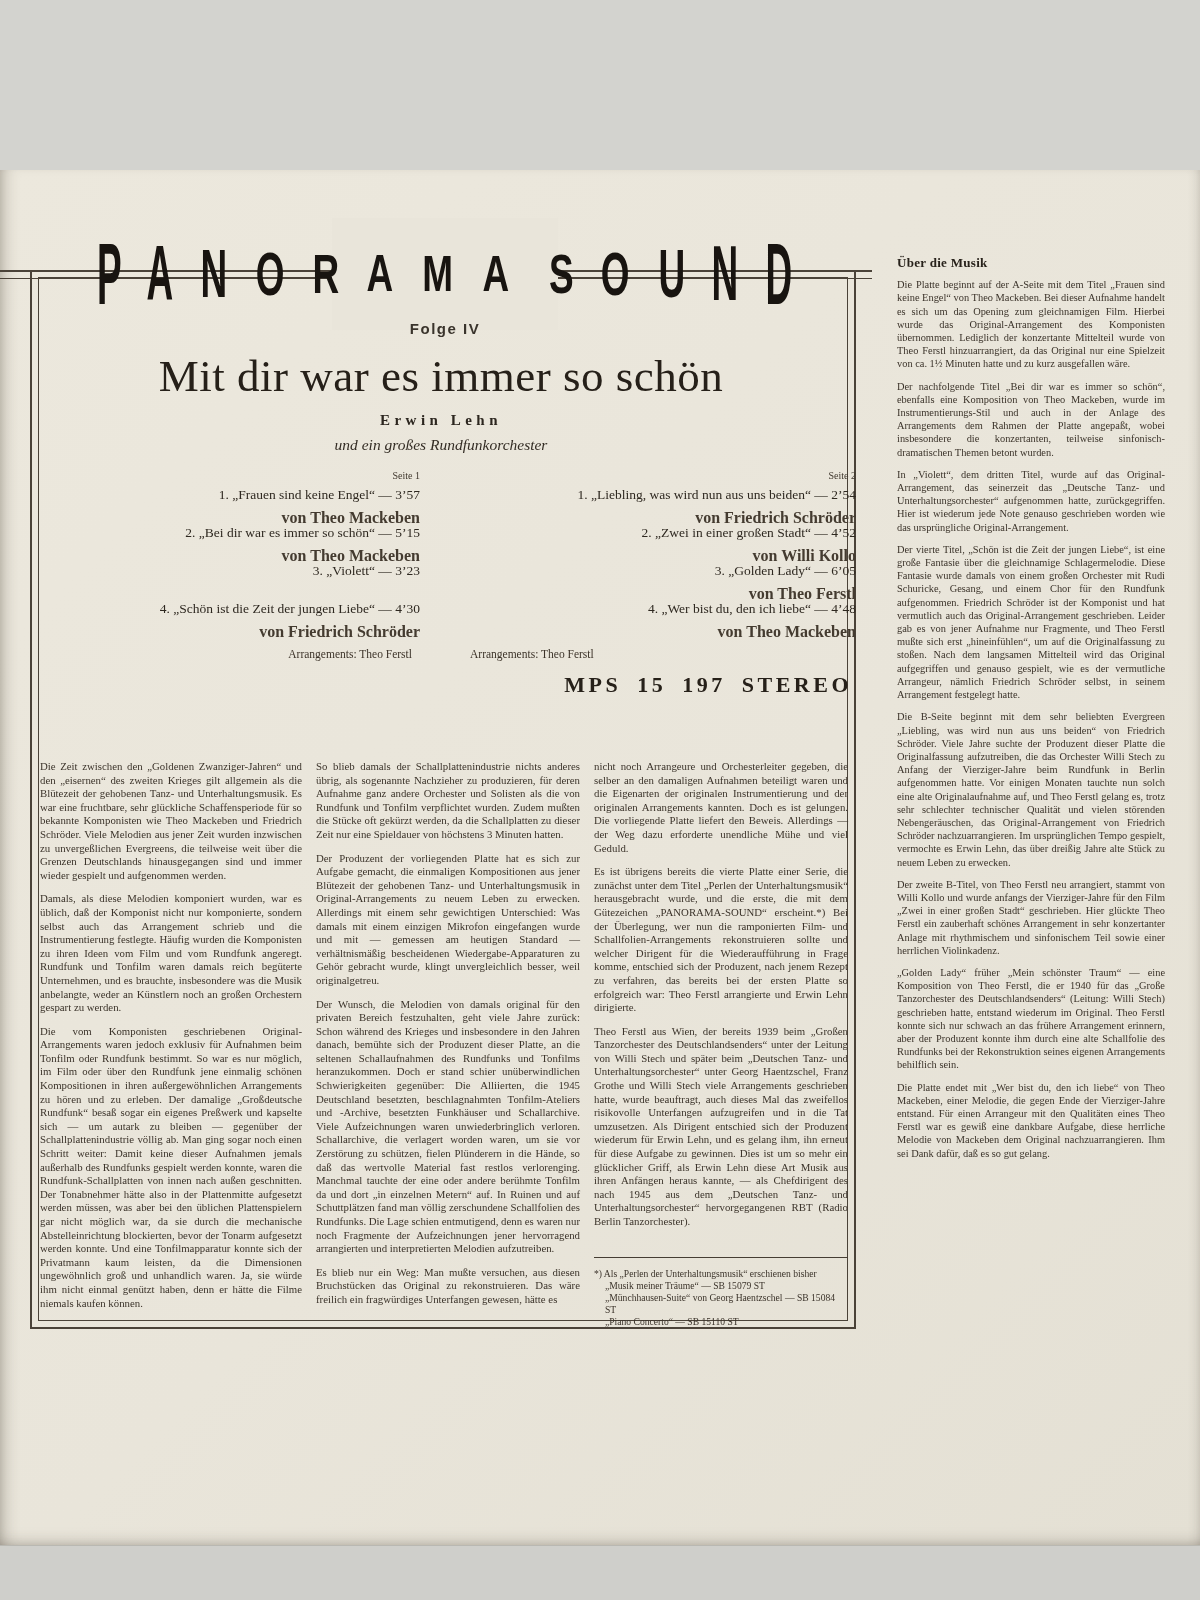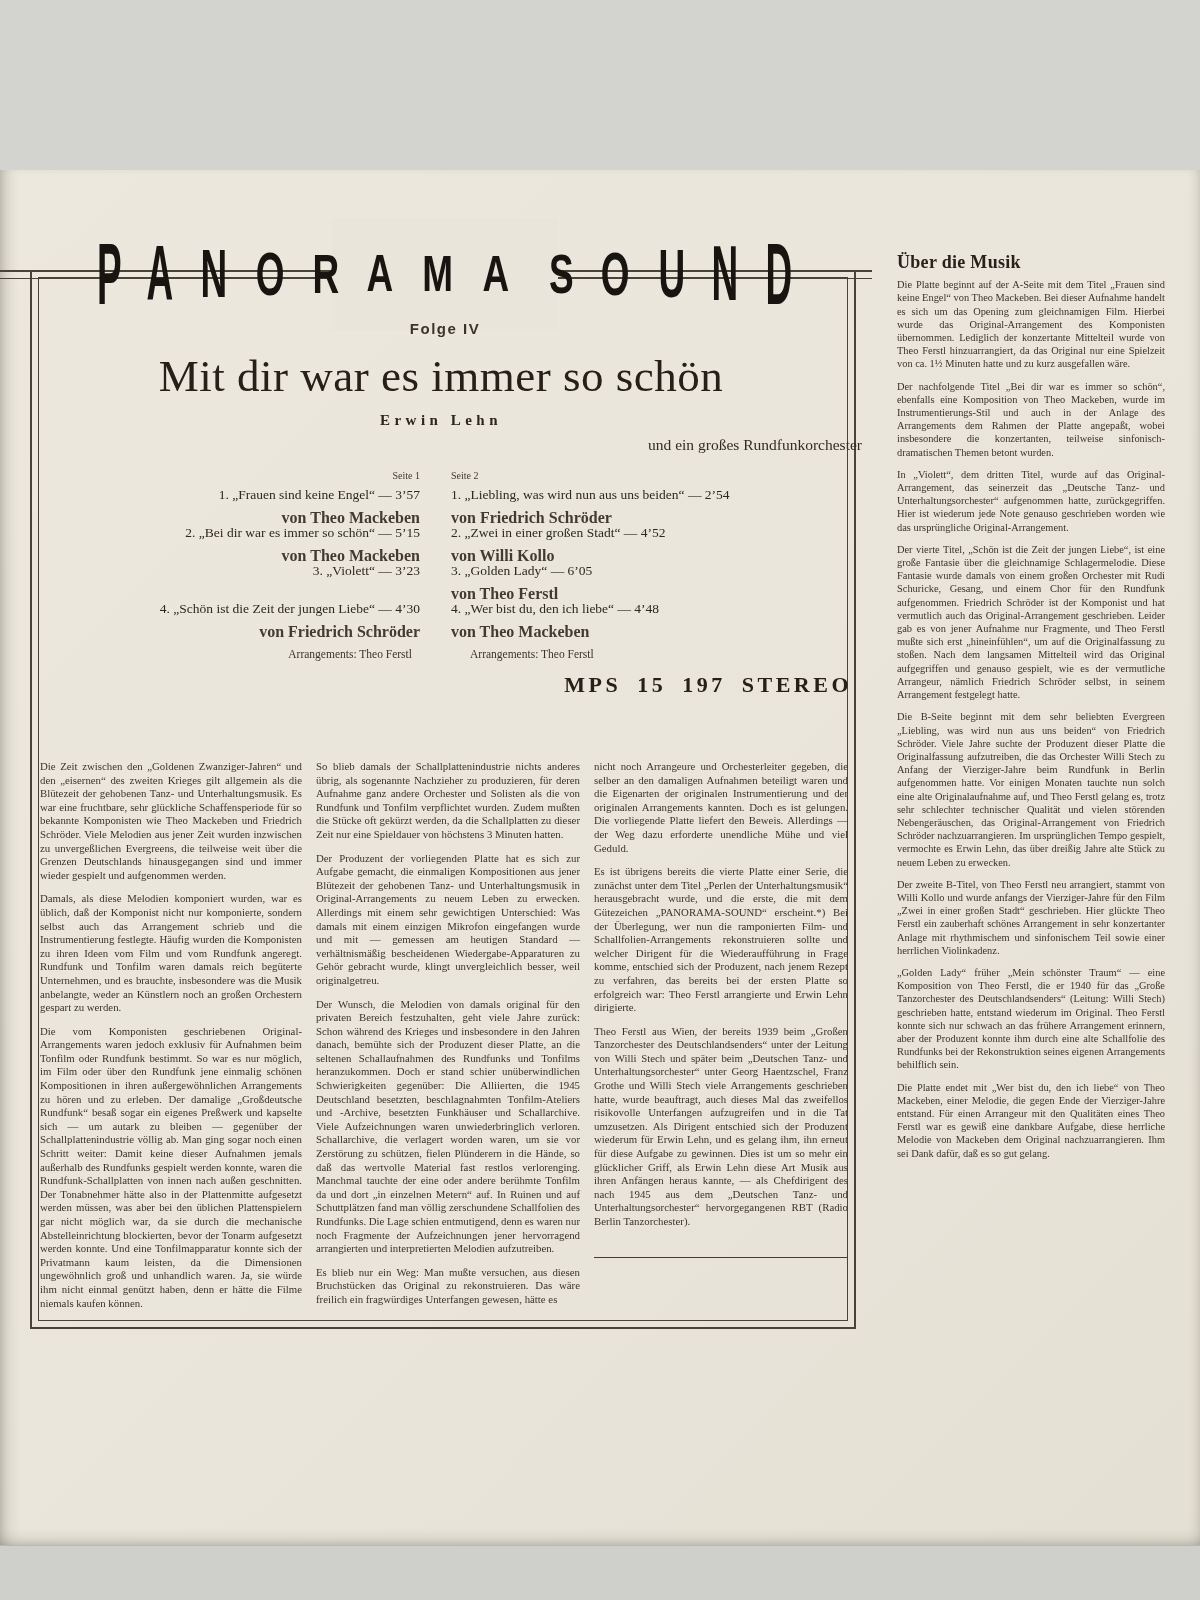--- a/index.html
+++ b/index.html
@@ -24,25 +24,25 @@
   .logo span{display:inline-block;white-space:pre;font-family:"Liberation Sans",sans-serif;
              font-weight:700;font-size:88px;line-height:1;color:#181410;margin:0 -5px;}
   .folge{position:absolute;left:332px;top:150px;width:226px;text-align:center;
          font-family:"Liberation Sans",sans-serif;font-weight:700;font-size:15px;
          letter-spacing:1.5px;color:#3a342c;}
   
   .album-title{position:absolute;left:30px;top:180px;width:822px;text-align:center;
                font-size:45px;color:#262019;letter-spacing:.5px;}
   .artist{position:absolute;left:30px;top:242px;width:822px;text-align:center;
           font-size:15px;font-weight:700;letter-spacing:4.5px;color:#2c261f;}
-  .artist-sub{position:absolute;left:40px;top:266px;width:822px;text-align:right;
-              font-size:15.5px;color:#332c24;}
+  .artist-sub{position:absolute;left:30px;top:266px;width:822px;text-align:center;
+              font-size:15.5px;color:#332c24;font-style:italic;}
   
   .side1{position:absolute;left:60px;top:300px;width:360px;text-align:right;}
-  .side2{position:absolute;left:451px;top:300px;width:392px;text-align:left;}
+  .side2{position:absolute;left:464px;top:300px;width:392px;text-align:right;}
   .side-header{font-size:10px;color:#40382e;margin-bottom:6px;}
   .track{height:38px;}
   .track-title{font-size:13.5px;color:#2e2820;}
   .track-credit{font-size:16px;color:#443b30;margin-top:6px;font-weight:bold;}
   
   .arr-row{position:absolute;left:30px;top:478px;width:822px;display:flex;
            justify-content:center;gap:58px;font-size:11.5px;color:#3c3329;}
   .catalog{position:absolute;left:30px;top:502px;width:822px;text-align:right;
            font-size:22px;font-weight:700;letter-spacing:3.5px;word-spacing:7px;color:#262019;}
   
@@ -51,21 +51,21 @@
   .col1{left:40px;width:262px;}
   .col2{left:316px;width:264px;}
   .col3{left:594px;width:254px;}
   .footnote-rule{border:none;border-top:1.5px solid #453d33;margin:28px 0 10px 0;}
   .footnote{font-size:9.6px;line-height:12.2px;text-align:left;color:#3b332a;}
   .footnote div{margin:0;}
   .footnote div.ind{padding-left:11px;}
   
   .sidebar{position:absolute;left:897px;top:86px;width:268px;font-size:10.4px;
            line-height:13.2px;text-align:justify;color:#3b332a;}
-  .sidebar h3{font-size:18px;margin:0 0 9px 0;color:#28221b;letter-spacing:.3px;}
+  .sidebar h3{font-size:13px;margin:0 0 9px 0;color:#28221b;letter-spacing:.3px;}
   .sidebar p{margin:0 0 9px 0;}
 </style>
 </head>
 <body>
 
 <div class="page">
   <div class="band top"></div>
 
   <div class="cover">
     <div class="top-rule"></div>
@@ -154,20 +154,26 @@
       <p>Der Produzent der vorliegenden Platte hat es sich zur Aufgabe gemacht, die einmaligen Kompositionen aus jener Blütezeit der gehobenen Tanz- und Unterhaltungsmusik in Original-Arrangements zu neuem Leben zu erwecken. Allerdings mit einem sehr gewichtigen Unterschied: Was damals mit einem einzigen Mikrofon eingefangen wurde und mit — gemessen am heutigen Standard — verhältnismäßig bescheidenen Wiedergabe-Apparaturen zu Gehör gebracht wurde, klingt unvergleichlich besser, weil originalgetreu.</p>
       <p>Der Wunsch, die Melodien von damals original für den privaten Bereich festzuhalten, geht viele Jahre zurück: Schon während des Krieges und insbesondere in den Jahren danach, bemühte sich der Produzent dieser Platte, an die seltenen Schallaufnahmen des Rundfunks und Tonfilms heranzukommen. Doch er stand schier unüberwindlichen Schwierigkeiten gegenüber: Die Alliierten, die 1945 Deutschland besetzten, beschlagnahmten Tonfilm-Ateliers und -Archive, besetzten Funkhäuser und Schallarchive. Viele Aufzeichnungen waren unwiederbringlich verloren. Schallarchive, die verlagert worden waren, um sie vor Zerstörung zu schützen, fielen Plünderern in die Hände, so daß das wertvolle Material fast restlos verlorenging. Manchmal tauchte der eine oder andere berühmte Tonfilm da und dort „in einzelnen Metern“ auf. In Ruinen und auf Schuttplätzen fand man völlig zerschundene Schallfolien des Rundfunks. Die Lage schien entmutigend, denn es waren nur noch Fragmente der Aufzeichnungen jener hervorragend arrangierten und interpretierten Melodien aufzutreiben.</p>
       <p>Es blieb nur ein Weg: Man mußte versuchen, aus diesen Bruchstücken das Original zu rekonstruieren. Das wäre freilich ein fragwürdiges Unterfangen gewesen, hätte es</p>
     </div>
 
     <div class="col col3">
       <p>nicht noch Arrangeure und Orchesterleiter gegeben, die selber an den damaligen Aufnahmen beteiligt waren und die Eigenarten der originalen Instrumentierung und der originalen Arrangements kannten. Doch es ist gelungen. Die vorliegende Platte liefert den Beweis. Allerdings — der Weg dazu erforderte unendliche Mühe und viel Geduld.</p>
       <p>Es ist übrigens bereits die vierte Platte einer Serie, die zunächst unter dem Titel „Perlen der Unterhaltungsmusik“ herausgebracht wurde, und die erste, die mit dem Gütezeichen „PANORAMA-SOUND“ erscheint.*) Bei der Überlegung, wer nun die ramponierten Film- und Schallfolien-Arrangements rekonstruieren sollte und welcher Dirigent für die Wiederaufführung in Frage komme, entschied sich der Produzent, nach jenem Rezept zu verfahren, das bereits bei der ersten Platte so erfolgreich war: Theo Ferstl arrangierte und Erwin Lehn dirigierte.</p>
       <p>Theo Ferstl aus Wien, der bereits 1939 beim „Großen Tanzorchester des Deutschlandsenders“ unter der Leitung von Willi Stech und später beim „Deutschen Tanz- und Unterhaltungsorchester“ unter Georg Haentzschel, Franz Grothe und Willi Stech viele Arrangements geschrieben hatte, wurde beauftragt, auch dieses Mal das zweifellos risikovolle Unterfangen aufzugreifen und in die Tat umzusetzen. Als Dirigent entschied sich der Produzent wiederum für Erwin Lehn, und es gelang ihm, ihn erneut für diese Aufgabe zu gewinnen. Dies ist um so mehr ein glücklicher Griff, als Erwin Lehn diese Art Musik aus ihren Anfängen heraus kannte, — als Chefdirigent des nach 1945 aus dem „Deutschen Tanz- und Unterhaltungsorchester“ hervorgegangenen RBT (Radio Berlin Tanzorchester).</p>
       <hr class="footnote-rule">
+      <div class="footnote">
+        <div>*) Als „Perlen der Unterhaltungsmusik“ erschienen bisher</div>
+        <div class="ind">„Musik meiner Träume“ — SB 15079 ST</div>
+        <div class="ind">„Münchhausen-Suite“ von Georg Haentzschel — SB 15084 ST</div>
+        <div class="ind">„Piano Concerto“ — SB 15110 ST</div>
+      </div>
     </div>
 
     <div class="sidebar">
       <h3>Über die Musik</h3>
       <p>Die Platte beginnt auf der A-Seite mit dem Titel „Frauen sind keine Engel“ von Theo Mackeben. Bei dieser Aufnahme handelt es sich um das Opening zum gleichnamigen Film. Hierbei wurde das Original-Arrangement des Komponisten übernommen. Lediglich der konzertante Mittelteil wurde von Theo Ferstl hinzuarrangiert, da das Original nur eine Spielzeit von ca. 1½ Minuten hatte und zu kurz ausgefallen wäre.</p>
       <p>Der nachfolgende Titel „Bei dir war es immer so schön“, ebenfalls eine Komposition von Theo Mackeben, wurde im Instrumentierungs-Stil und auch in der Anlage des Arrangements dem Rahmen der Platte angepaßt, wobei insbesondere die konzertanten, teilweise sinfonisch-dramatischen Themen betont wurden.</p>
       <p>In „Violett“, dem dritten Titel, wurde auf das Original-Arrangement, das seinerzeit das „Deutsche Tanz- und Unterhaltungsorchester“ aufgenommen hatte, zurückgegriffen. Hier ist wiederum jede Note genauso geschrieben worden wie das ursprüngliche Original-Arrangement.</p>
       <p>Der vierte Titel, „Schön ist die Zeit der jungen Liebe“, ist eine große Fantasie über die gleichnamige Schlagermelodie. Diese Fantasie wurde damals von einem großen Orchester mit Rudi Schuricke, Gesang, und einem Chor für den Rundfunk aufgenommen. Friedrich Schröder ist der Komponist und hat vermutlich auch das Original-Arrangement geschrieben. Leider gab es von jener Aufnahme nur Fragmente, und Theo Ferstl mußte sich erst „hineinfühlen“, um auf die Originalfassung zu stoßen. Nach dem langsamen Mittelteil wird das Original aufgegriffen und genauso gespielt, wie es der vermutliche Arrangeur, nämlich Friedrich Schröder selbst, in seinem Arrangement festgelegt hatte.</p>
       <p>Die B-Seite beginnt mit dem sehr beliebten Evergreen „Liebling, was wird nun aus uns beiden“ von Friedrich Schröder. Viele Jahre suchte der Produzent dieser Platte die Originalfassung aufzutreiben, die das Orchester Willi Stech zu Anfang der Vierziger-Jahre beim Rundfunk in Berlin aufgenommen hatte. Vor einigen Monaten tauchte nun solch eine alte Originalaufnahme auf, und Theo Ferstl gelang es, trotz sehr schlechter technischer Qualität und vielen störenden Nebengeräuschen, das Original-Arrangement von Friedrich Schröder nachzuarrangieren. Im ursprünglichen Tempo gespielt, vermochte es Erwin Lehn, das über dreißig Jahre alte Stück zu neuem Leben zu erwecken.</p>
       <p>Der zweite B-Titel, von Theo Ferstl neu arrangiert, stammt von Willi Kollo und wurde anfangs der Vierziger-Jahre für den Film „Zwei in einer großen Stadt“ geschrieben. Hier glückte Theo Ferstl ein zauberhaft schönes Arrangement in sehr konzertanter Anlage mit rhythmischem und sinfonischem Teil sowie einer herrlichen Violinkadenz.</p>

